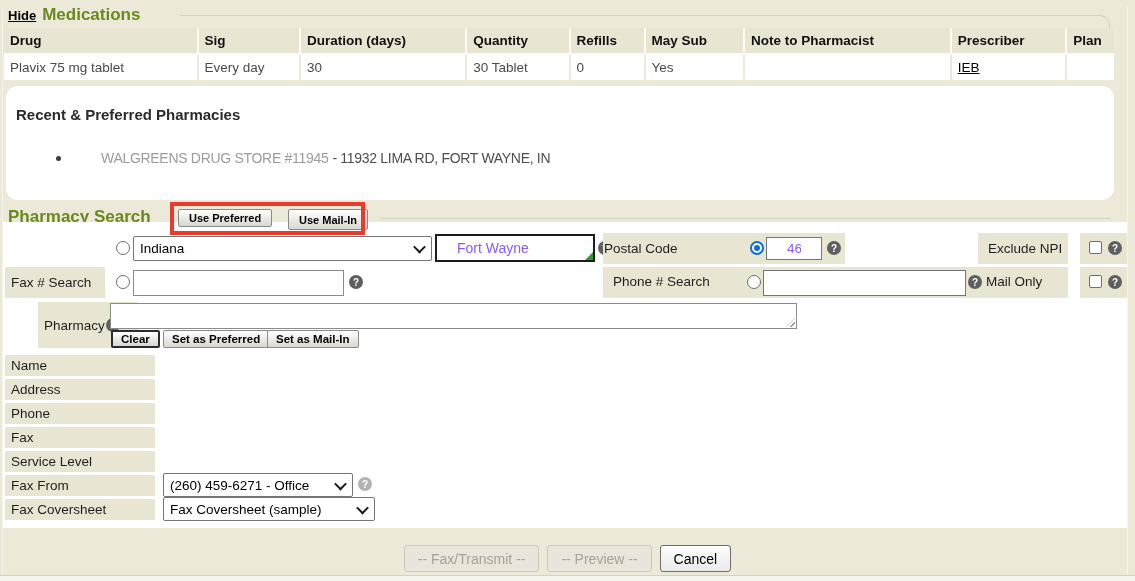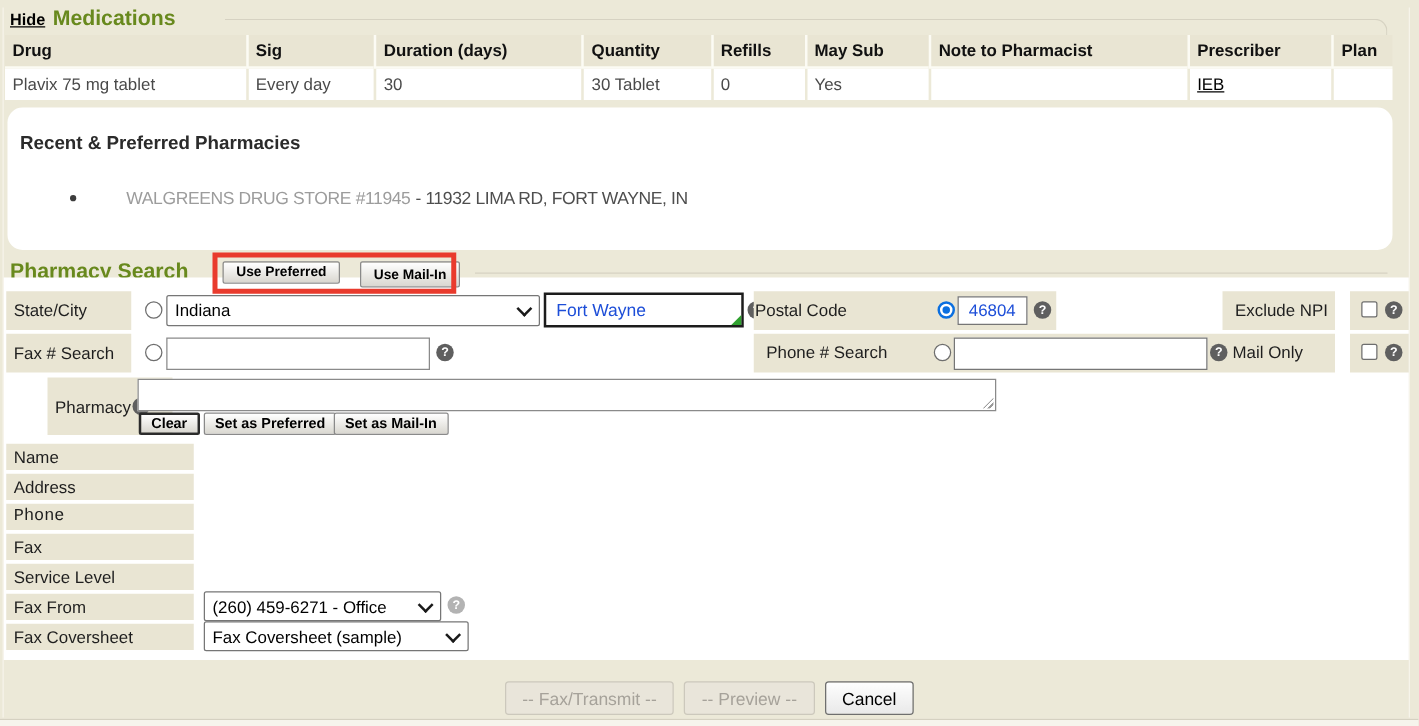--- a/index.html
+++ b/index.html
@@ -42,21 +42,21 @@
     font-weight:bold;display:flex;align-items:center;justify-content:center;cursor:pointer;}
   .help::after{content:"?";}
   .help.light{background:#b3b3b3;}
 
   .sel{background:#fff;border:1px solid #767676;border-radius:2px;display:flex;align-items:center;
     justify-content:space-between;padding:0 7px 0 6px;font-size:13.5px;color:#000;cursor:pointer;gap:18px;}
   .chev{width:7px;height:7px;border-right:2px solid #1a1a1a;border-bottom:2px solid #1a1a1a;
     transform:rotate(45deg) translate(-1px,-1px);flex:none;margin-left:6px;}
 
   input.txt{box-sizing:border-box;border:1px solid #8a8a8a;font-family:"Liberation Sans",sans-serif;
-    font-size:13.5px;padding:0 8px;background:#fff;color:#1d4ed8;}
+    font-size:13.5px;padding:0 20px;background:#fff;color:#8b5cf6;}
   .input-wrap{position:absolute;box-sizing:border-box;}
   .input-wrap input{width:100%;height:100%;}
   .city-input{border:2px solid #1c1c1c !important;font-size:14px !important;}
   .green-corner{position:absolute;right:2px;bottom:2px;width:0;height:0;
     border-style:solid;border-width:0 0 8px 8px;border-color:transparent transparent #2fa12f transparent;}
   textarea.ta{box-sizing:border-box;border:1px solid #8a8a8a;resize:none;background:#fff;
     font-family:"Liberation Sans",sans-serif;font-size:13px;width:100%;height:100%;padding:2px 4px;}
   .resize-grip{position:absolute;right:2px;bottom:2px;width:9px;height:9px;
     background:repeating-linear-gradient(135deg,transparent 0 2px,#9a9a9a 2px 3.5px);
     clip-path:polygon(100% 0,100% 100%,0 100%);}
@@ -139,21 +139,20 @@
 
   <div class="abs green-title" style="left:8px;top:207px;">Pharmacy Search</div>
   <div class="abs fieldset-line" style="left:380px;top:218px;width:730px;"></div>
 
   <div class="abs" style="left:3px;top:222px;width:1124px;height:306px;background:#fff;"></div>
 
   <button class="btn abs" style="left:178px;top:209px;height:18px;">Use Preferred</button>
   <button class="btn abs" style="left:288px;top:209px;height:21px;">Use Mail-In</button>
   <div class="abs highlight-box" style="left:170px;top:202px;width:195px;height:33px;"></div>
 
-  <div class="abs cell" style="left:5px;top:233px;width:100px;height:31px;">State/City</div>
   <div class="abs radio" style="left:116px;top:241px;"></div>
   <div class="abs sel" style="left:133px;top:236px;width:299px;height:25px;">
     <span>Indiana</span>
     <span class="chev"></span>
   </div>
   <div class="input-wrap" style="left:435px;top:234px;width:160px;height:28px;">
     <input class="txt city-input" value="Fort Wayne" style="">
     <span class="green-corner"></span>
   </div>
   <div class="abs help" style="left:598px;top:241px;"></div>
@@ -189,21 +188,21 @@
     <span class="resize-grip"></span>
   </div>
   <button class="btn small default abs" style="left:111px;top:330px;height:18px;">Clear</button>
   <button class="btn small abs" style="left:163px;top:330px;height:18px;">Set as Preferred</button>
   <button class="btn small abs" style="left:267px;top:330px;height:18px;">Set as Mail-In</button>
 
   <div class="abs cell" style="left:5px;top:355px;width:150px;height:21px;">Name</div>
   <div class="abs" style="left:160px;top:355px;width:960px;height:21px;font-size:13.5px;"></div>
   <div class="abs cell" style="left:5px;top:379px;width:150px;height:21px;">Address</div>
   <div class="abs" style="left:160px;top:379px;width:960px;height:21px;font-size:13.5px;"></div>
-  <div class="abs cell" style="left:5px;top:403px;width:150px;height:21px;font-family:Liberation Mono, monospace;">Phone</div>
+  <div class="abs cell" style="left:5px;top:403px;width:150px;height:21px;">Phone</div>
   <div class="abs" style="left:160px;top:403px;width:960px;height:21px;font-size:13.5px;"></div>
   <div class="abs cell" style="left:5px;top:427px;width:150px;height:21px;">Fax</div>
   <div class="abs" style="left:160px;top:427px;width:960px;height:21px;font-size:13.5px;"></div>
   <div class="abs cell" style="left:5px;top:451px;width:150px;height:21px;">Service Level</div>
   <div class="abs" style="left:160px;top:451px;width:960px;height:21px;font-size:13.5px;"></div>
 
   <div class="abs cell" style="left:5px;top:475px;width:150px;height:21px;">Fax From</div>
   <div class="abs sel" style="left:163px;top:473px;width:190px;height:24px;">
     <span>(260) 459-6271 - Office</span>
     <span class="chev"></span>

